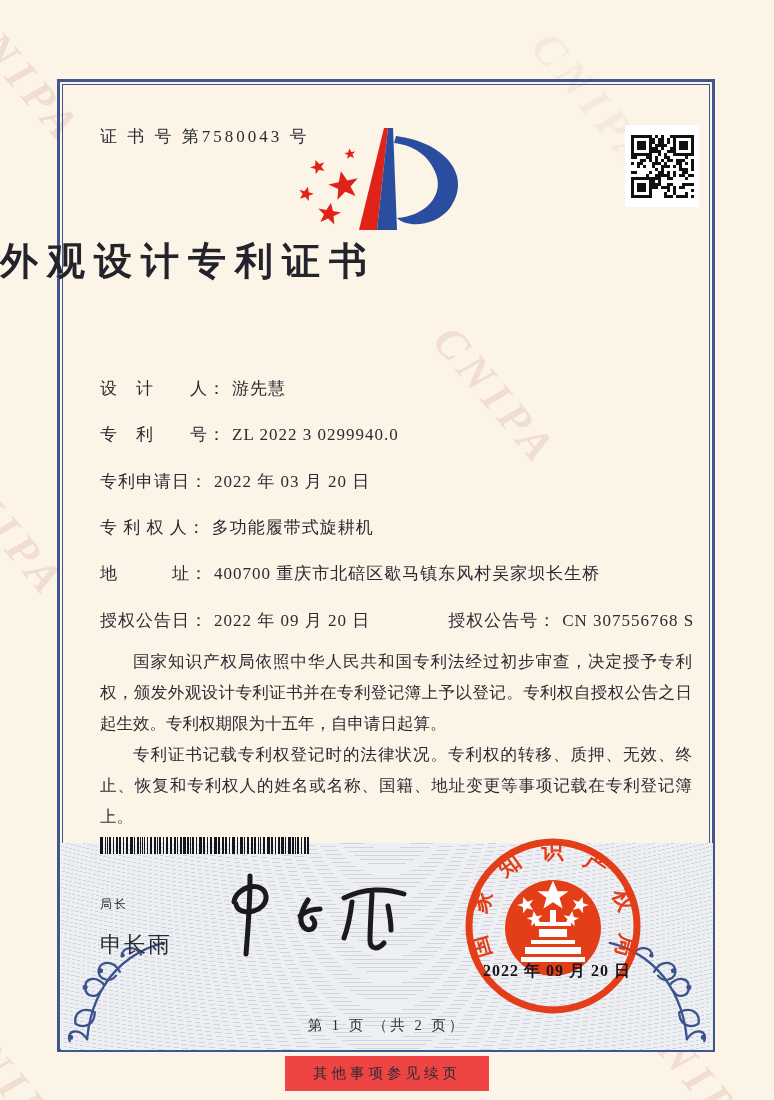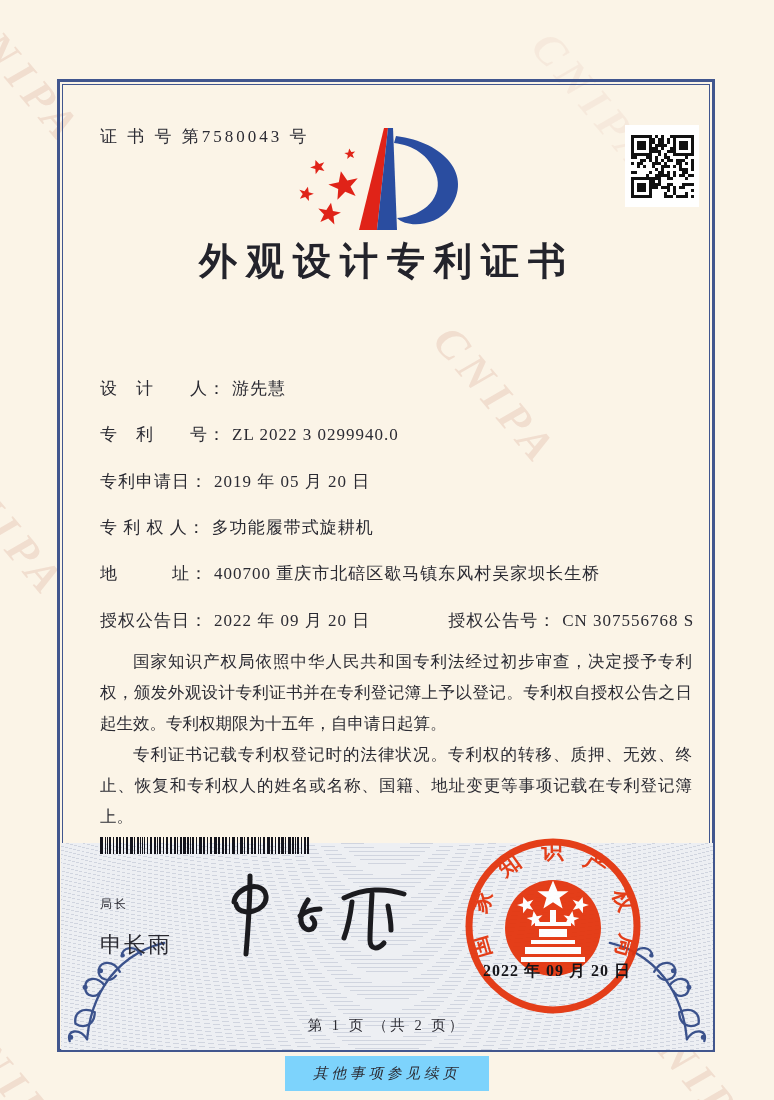--- a/index.html
+++ b/index.html
@@ -23,21 +23,21 @@
   .cert-no{
     position:absolute; left:100px; top:125px;
     font-size:17px; letter-spacing:3px;
   }
   .qr-wrap{
     position:absolute; left:625px; top:125px; width:74px; height:82px;
     background:#fff; display:flex; align-items:center; justify-content:center;
   }
   .logo{ position:absolute; left:287px; top:124px; }
   .title{
-    position:absolute; left:0; top:236px; width:774px; text-align:center;
+    position:absolute; left:0; top:236px; width:774px; text-align:left;
     font-size:38px; font-weight:700; letter-spacing:9px; color:#23232b;
   }
   .field-row{ position:absolute; left:100px; font-size:17px; white-space:nowrap; }
   .field-row .lbl{ letter-spacing:1px; }
   .field-row .val{ margin-left:6px; letter-spacing:1px; }
   .grant-no-group{ margin-left:78px; }
   .body-text{
     position:absolute; left:100px; top:646px; width:592px;
     font-size:16.5px; line-height:31px; text-align:justify;
   }
@@ -60,23 +60,22 @@
   .seal-date{
     position:absolute; left:471px; top:961px; width:172px; text-align:center;
     font-size:16px; font-weight:700; letter-spacing:1px; color:#15151a;
   }
   .page-indicator{
     position:absolute; left:0; top:1016px; width:774px; text-align:center;
     font-size:14.5px; letter-spacing:3px;
   }
   .note-box{
     position:absolute; left:387px; top:1056px; transform:translateX(-50%);
-    background:#7dd3fc; padding:8px 28px; font-size:14.5px; letter-spacing:4px;
+    background:#ef4444; padding:8px 28px; font-size:14.5px; letter-spacing:4px;
     white-space:nowrap;
-    font-style:italic;
   }
 </style>
 </head>
 <body>
 
 <div class="page">
 
   <span class="watermark" style="left:-14px; top:-6px;">CNIPA</span>
   <span class="watermark" style="left:560px; top:22px; opacity:.45;">CNIPA</span>
   <span class="watermark" style="left:462px; top:316px;">CNIPA</span>
@@ -345,21 +344,21 @@
 
   <div class="title">外观设计专利证书</div>
 
   <div class="field-row" style="top:377px">
     <span class="lbl">设　计　　人：</span><span class="val">游先慧</span>
   </div>
   <div class="field-row" style="top:423px">
     <span class="lbl">专　利　　号：</span><span class="val">ZL 2022 3 0299940.0</span>
   </div>
   <div class="field-row" style="top:470px">
-    <span class="lbl">专利申请日：</span><span class="val">2019 年 05 月 20 日</span>
+    <span class="lbl">专利申请日：</span><span class="val">2022 年 03 月 20 日</span>
   </div>
   <div class="field-row" style="top:516px">
     <span class="lbl">专 利 权 人：</span><span class="val">多功能履带式旋耕机</span>
   </div>
   <div class="field-row" style="top:562px">
     <span class="lbl">地　　　址：</span><span class="val">400700  重庆市北碚区歇马镇东风村吴家坝长生桥</span>
   </div>
   <div class="field-row" style="top:609px">
     <span class="lbl">授权公告日：</span><span class="val">2022 年 09 月 20 日</span><span class="lbl grant-no-group">授权公告号：</span><span class="val">CN 307556768 S</span>
   </div>

